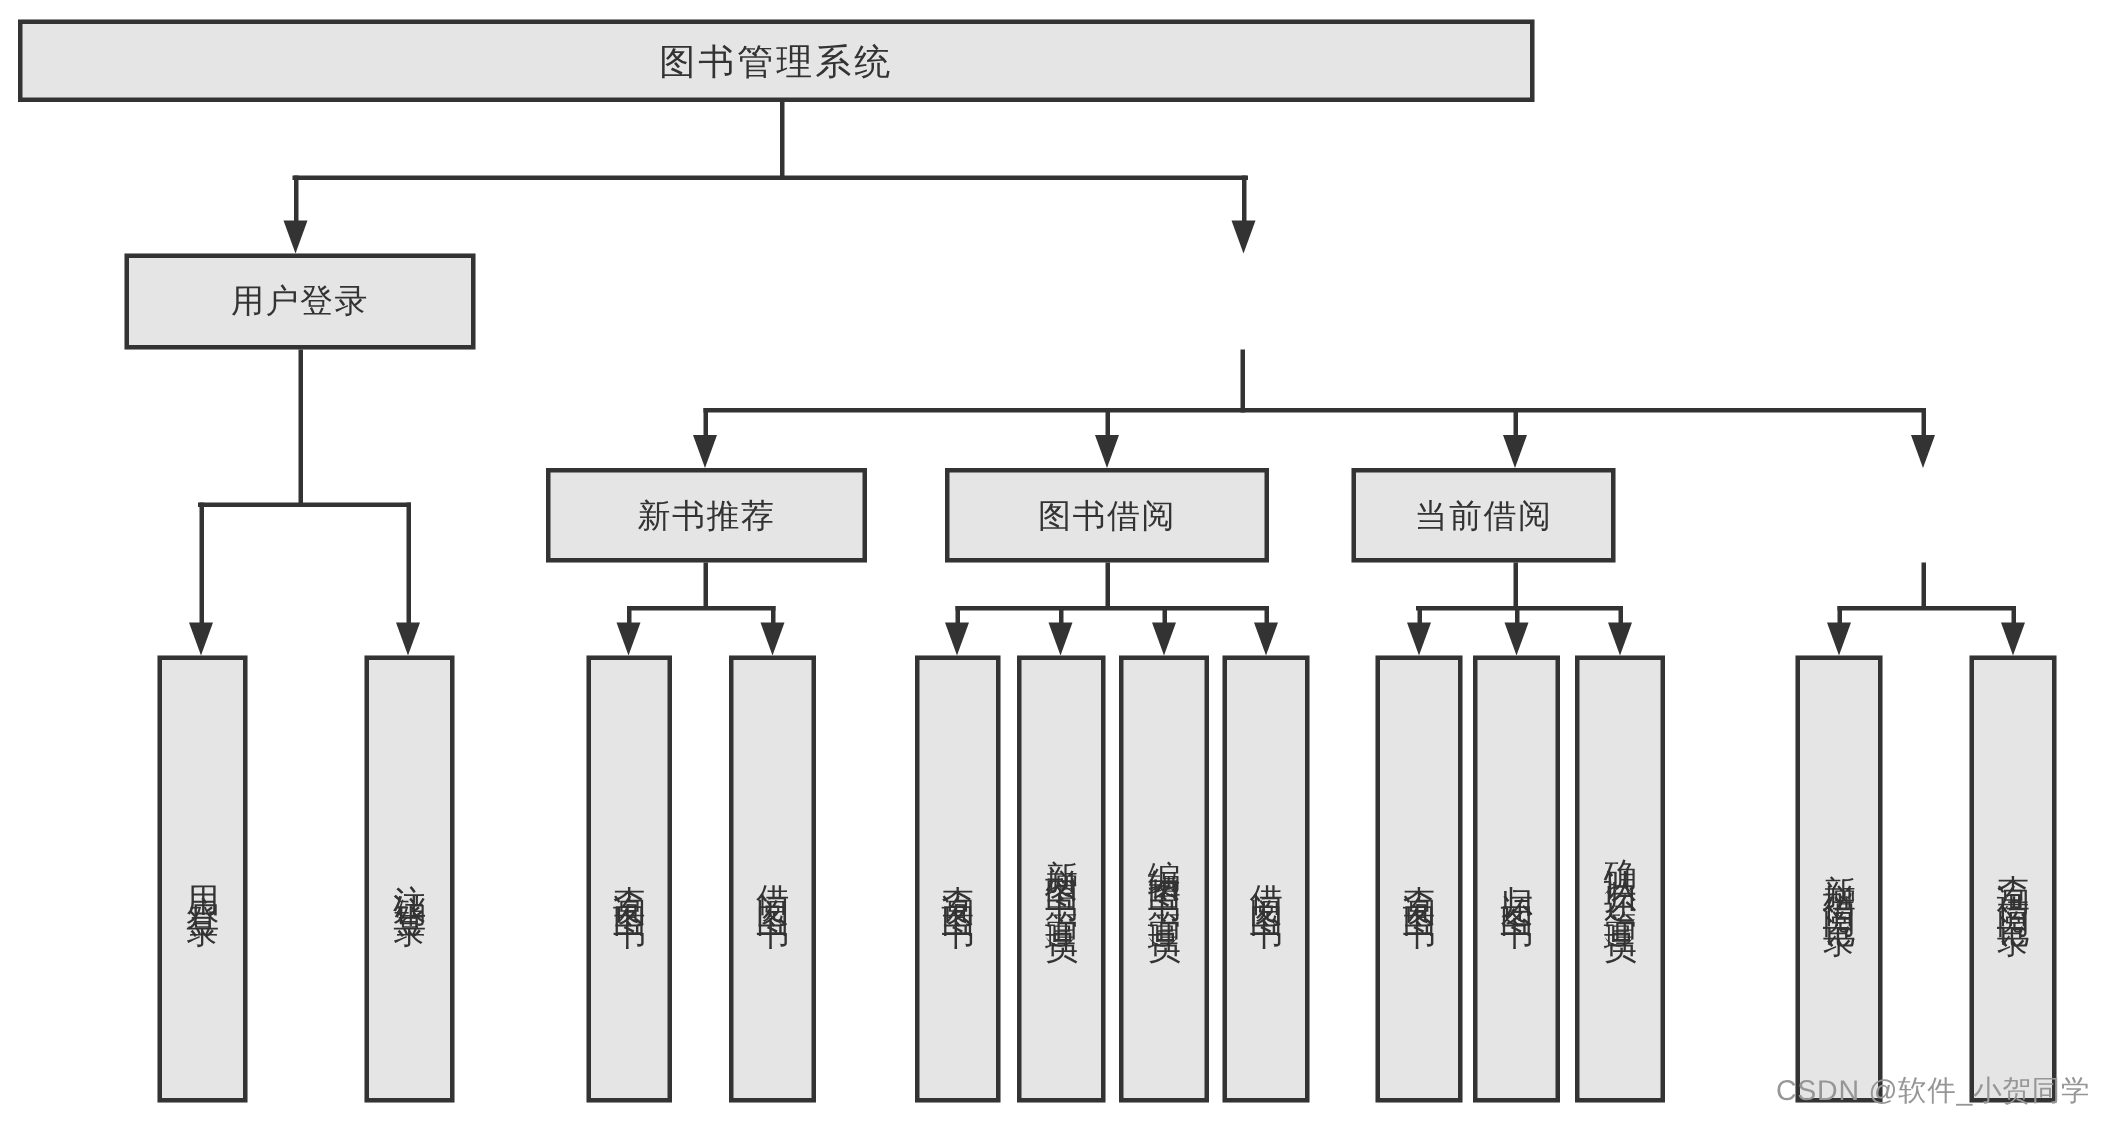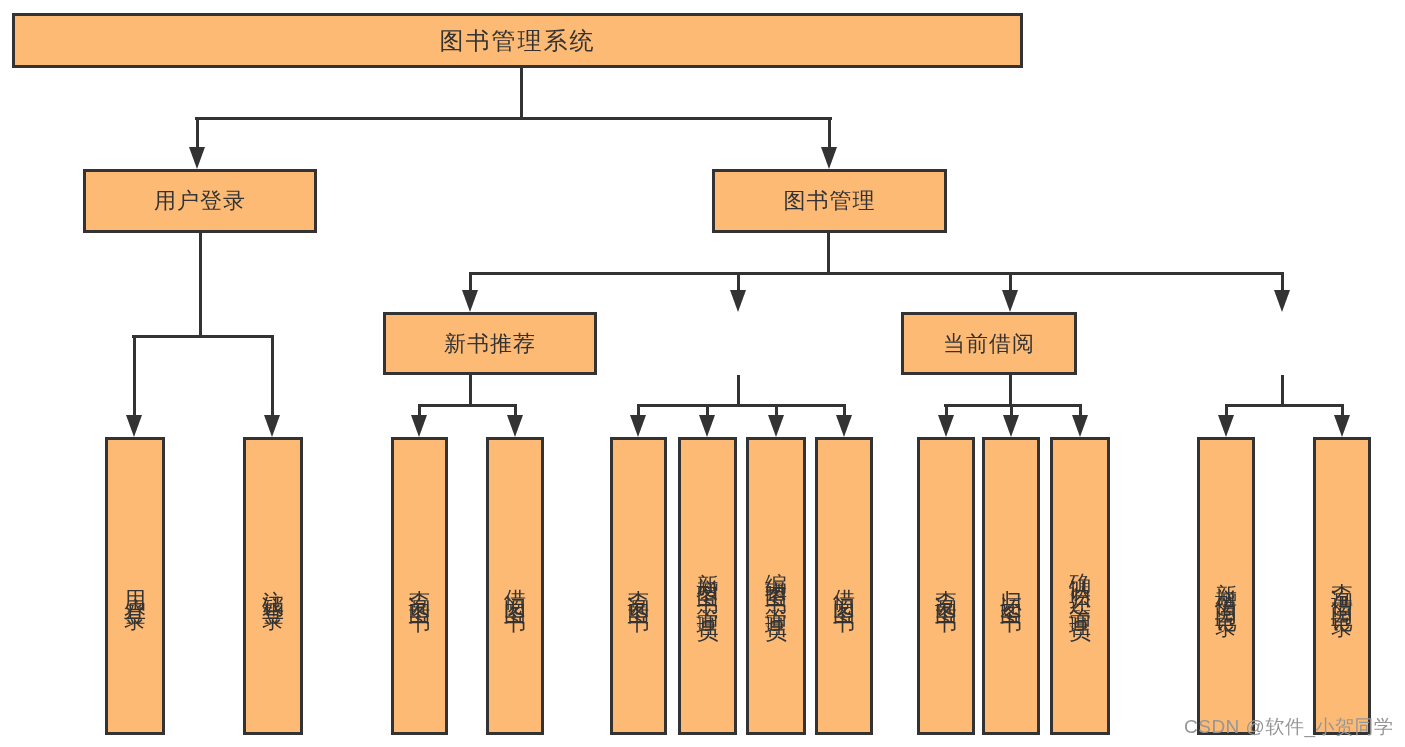--- a/index.html
+++ b/index.html
@@ -5,21 +5,21 @@
   * { box-sizing: border-box; margin: 0; padding: 0; }
   html, body { width: 1405px; height: 747px; background: #fff; }
   body { font-family: "Liberation Sans", "DejaVu Sans", sans-serif; }
   .stage {
     position: relative; width: 1405px; height: 747px;
     background: var(--bg, #ffffff); overflow: hidden;
     color: var(--ink, #333333);
   }
   .node {
     position: absolute; border: 3px solid var(--line, #333333);
-    background: #fdba74; display: flex; align-items: center; justify-content: center;
+    background: #e5e5e5; display: flex; align-items: center; justify-content: center;
     color: var(--ink, #333333); text-align: left;
   }
   .hnode { font-size: 22px; letter-spacing: 1px; }
   .root-node { font-size: 24px; letter-spacing: 2px; }
   .vlabel {
     writing-mode: vertical-rl; text-orientation: mixed;
     font-size: 22px; letter-spacing: 7px; line-height: 1.1;
     white-space: nowrap;
   }
   .hline { position: absolute; height: 3px; background: var(--line, #333333); }
@@ -43,41 +43,41 @@
   <div class="node root-node" style="left:12px;top:13px;width:1011px;height:55px;">图书管理系统</div>
 
   <div class="vline" style="left:520px;top:68px;height:52px;"></div>
   <div class="hline" style="left:195px;top:117px;width:637px;"></div>
   <div class="vline" style="left:196px;top:117px;height:34px;"></div>
   <div class="arrow" style="left:189px;top:147px;"></div>
   <div class="vline" style="left:828px;top:117px;height:34px;"></div>
   <div class="arrow" style="left:821px;top:147px;"></div>
 
   <div class="node hnode" style="left:83px;top:169px;width:234px;height:64px;">用户登录</div>
-  <div class="node hnode" style="left:712px;top:169px;width:235px;height:64px;">图书管理</div>
 
   <div class="vline" style="left:199px;top:233px;height:104px;"></div>
   <div class="hline" style="left:132px;top:335px;width:142px;"></div>
   <div class="vline" style="left:133px;top:335px;height:82px;"></div>
   <div class="arrow" style="left:126px;top:415px;"></div>
   <div class="vline" style="left:271px;top:335px;height:82px;"></div>
   <div class="arrow" style="left:264px;top:415px;"></div>
 
   <div class="vline" style="left:827px;top:233px;height:42px;"></div>
   <div class="hline" style="left:469px;top:272px;width:814px;"></div>
   <div class="vline" style="left:469px;top:272px;height:20px;"></div>
   <div class="arrow" style="left:462px;top:290px;"></div>
   <div class="vline" style="left:737px;top:272px;height:20px;"></div>
   <div class="arrow" style="left:730px;top:290px;"></div>
   <div class="vline" style="left:1009px;top:272px;height:20px;"></div>
   <div class="arrow" style="left:1002px;top:290px;"></div>
   <div class="vline" style="left:1281px;top:272px;height:20px;"></div>
   <div class="arrow" style="left:1274px;top:290px;"></div>
 
-  <div class="node hnode" style="left:383px;top:312px;width:214px;height:63px;">新书推荐</div>
+  <div class="node hnode" style="left:364px;top:312px;width:214px;height:63px;">新书推荐</div>
+  <div class="node hnode" style="left:630px;top:312px;width:216px;height:63px;">图书借阅</div>
   <div class="node hnode" style="left:901px;top:312px;width:176px;height:63px;">当前借阅</div>
 
   <div class="vline" style="left:469px;top:375px;height:31px;"></div>
   <div class="vline" style="left:737px;top:375px;height:31px;"></div>
   <div class="vline" style="left:1009px;top:375px;height:31px;"></div>
   <div class="vline" style="left:1281px;top:375px;height:31px;"></div>
 
   <div class="hline" style="left:418px;top:404px;width:99px;"></div>
   <div class="hline" style="left:637px;top:404px;width:209px;"></div>
   <div class="hline" style="left:944px;top:404px;width:138px;"></div>

